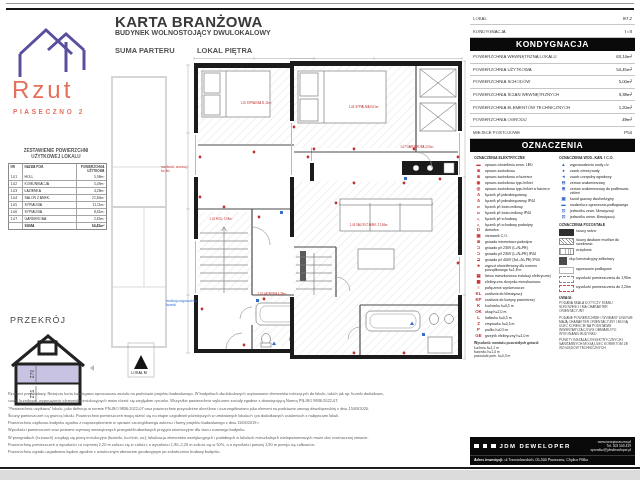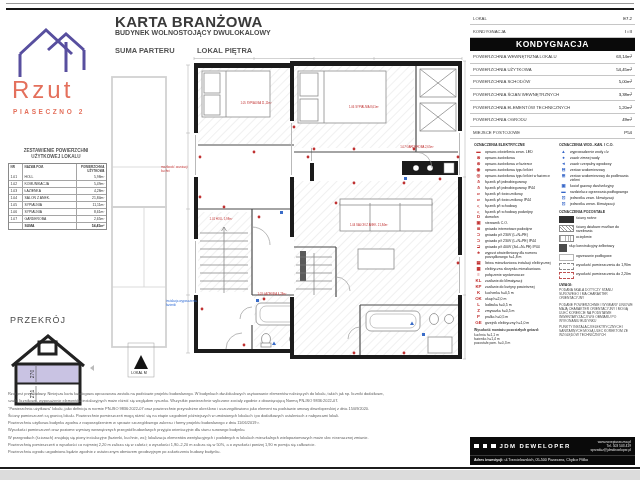--- a/index.html
+++ b/index.html
@@ -488,20 +488,21 @@
     </div>
       <div class="prow zrow">
       <span class="pl">POWIERZCHNIA OGRODU</span>
       <span class="pv">49m²</span>
     </div>
       <div class="prow zrow">
       <span class="pl">MIEJSCE POSTOJOWE</span>
       <span class="pv">P54</span>
     </div>
     </div>
+  <div class="bar">OZNACZENIA</div>
 
   <div id="legend">
 
     <div class="lcol" id="lcol-el">
       <div class="ltitle">OZNACZENIA ELEKTRYCZNE</div>
       <div>
           <div class="li">
           <span class="lg">▬</span>
           <span>oprawa oświetlenia zewn. LED</span>
         </div>

